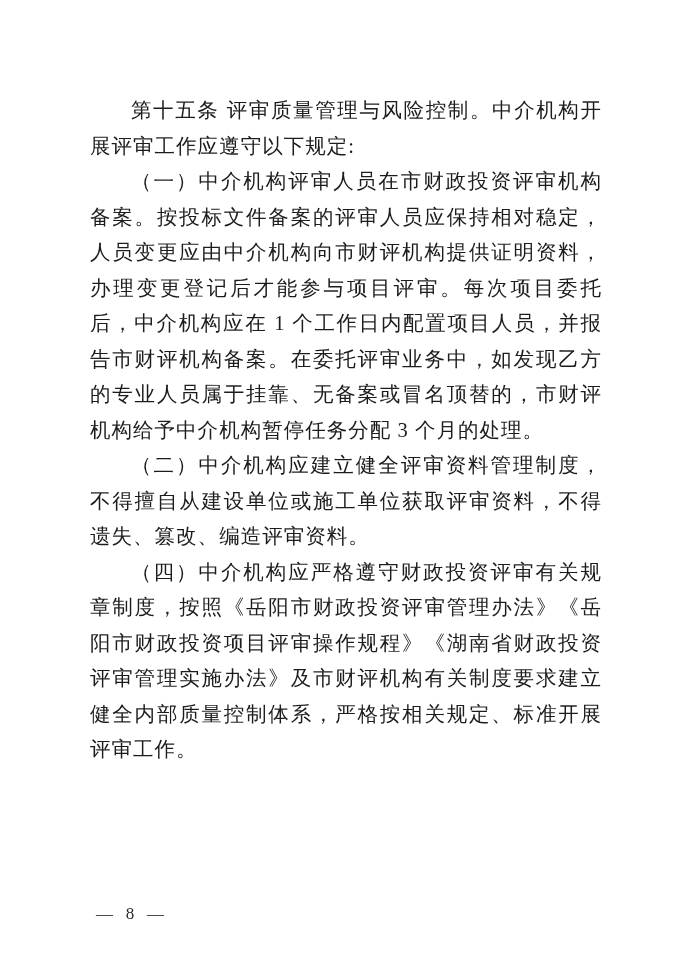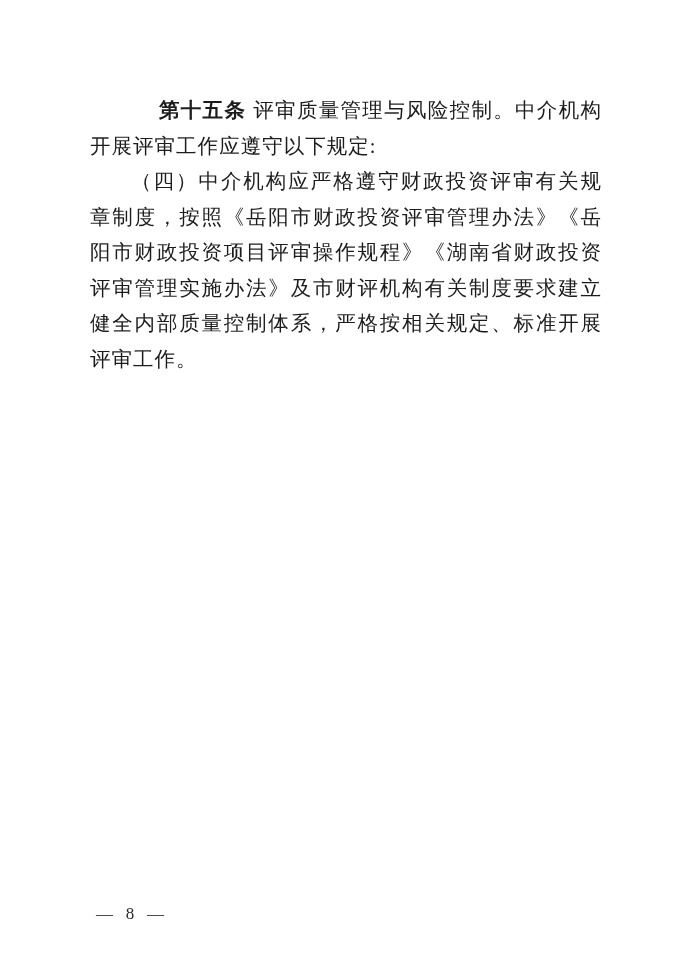--- a/index.html
+++ b/index.html
@@ -27,23 +27,22 @@
     letter-spacing: 0.05em;
     text-align: justify;
     text-justify: inter-character;
   }
   .doc-body p {
     margin: 0;
     padding: 0;
     text-indent: 2em;
   }
   .article-no {
-    font-weight: bold;
+    font-weight: normal;
     font-family: "Liberation Sans", "DejaVu Sans", sans-serif;
-    margin-left: 28px;
   }
   .article-no::after {
     content: "\00a0";
   }
   .page-number {
     position: absolute;
     left: 96px;
     bottom: 52px;
     font-size: 17px;
     letter-spacing: 0.25em;
@@ -52,16 +51,18 @@
   }
 </style>
 </head>
 <body>
 
 <div class="page">
   <div class="doc-body">
     <p>
       <span class="article-no">第十五条</span><span>评审质量管理与风险控制。中介机构开展评审工作应遵守以下规定:</span>
     </p>
+    <p>（一）中介机构评审人员在市财政投资评审机构备案。按投标文件备案的评审人员应保持相对稳定，人员变更应由中介机构向市财评机构提供证明资料，办理变更登记后才能参与项目评审。每次项目委托后，中介机构应在 1 个工作日内配置项目人员，并报告市财评机构备案。在委托评审业务中，如发现乙方的专业人员属于挂靠、无备案或冒名顶替的，市财评机构给予中介机构暂停任务分配 3 个月的处理。</p>
+    <p>（二）中介机构应建立健全评审资料管理制度，不得擅自从建设单位或施工单位获取评审资料，不得遗失、篡改、编造评审资料。</p>
     <p>（四）中介机构应严格遵守财政投资评审有关规章制度，按照《岳阳市财政投资评审管理办法》《岳阳市财政投资项目评审操作规程》《湖南省财政投资评审管理实施办法》及市财评机构有关制度要求建立健全内部质量控制体系，严格按相关规定、标准开展评审工作。</p>
   </div>
   <div class="page-number">— 8 —</div>
 </div>
 
 </body></html>

